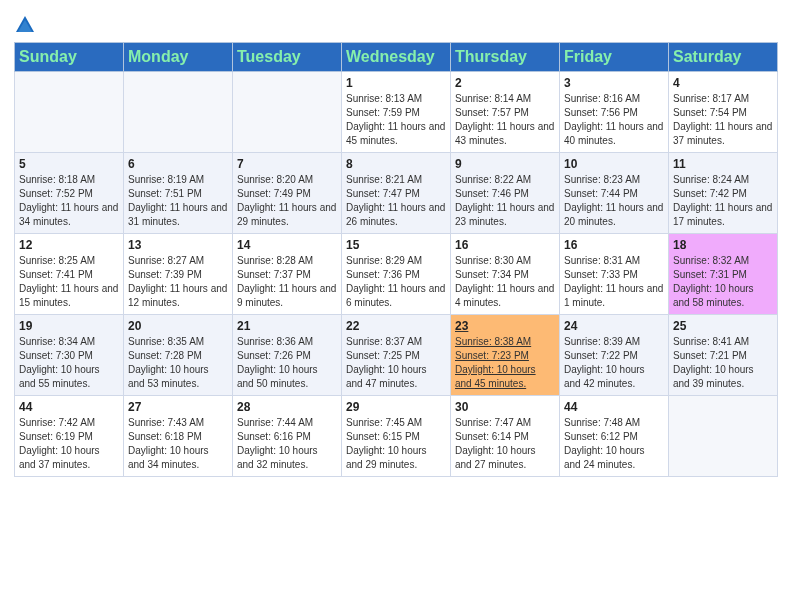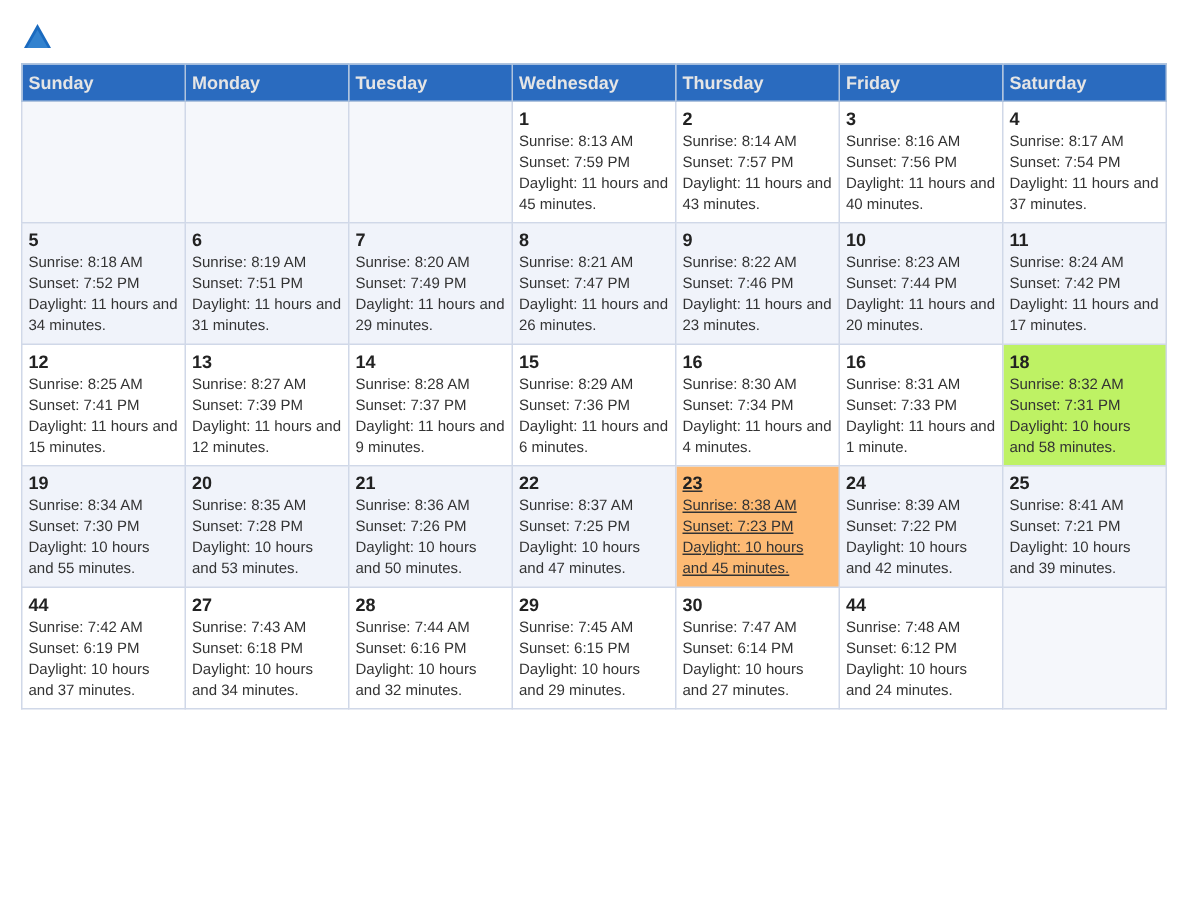--- a/index.html
+++ b/index.html
@@ -61,22 +61,22 @@
       color: #444;
       margin-top: 2px;
     }
     .calendar {
       width: 100%;
       border-collapse: collapse;
       table-layout: fixed;
     }
     .calendar thead tr th {
       background-color: #2a6bbf;
-      color: #e5e5e5;
-      font-size: 12px;
+      color: #86efac;
+      font-size: 16px;
       font-weight: bold;
       padding: 5px 4px;
       text-align: left;
       border: 1px solid #b0c4de;
     }
     .calendar tbody tr td {
       vertical-align: top;
       padding: 4px 4px;
       font-size: 9.5px;
       color: #333;
@@ -243,21 +243,21 @@
             <div class="day-info">Sunrise: 8:30 AM
 Sunset: 7:34 PM
 Daylight: 11 hours and 4 minutes.</div>
           </td>
           <td style="background: rgb(255, 255, 255);">
             <span class="day-number">16</span>
             <div class="day-info">Sunrise: 8:31 AM
 Sunset: 7:33 PM
 Daylight: 11 hours and 1 minute.</div>
           </td>
-          <td style="background: #bef264;">
+          <td style="background: #f0abfc;">
             <span class="day-number">18</span>
             <div class="day-info">Sunrise: 8:32 AM
 Sunset: 7:31 PM
 Daylight: 10 hours and 58 minutes.</div>
           </td>
         </tr>
         <tr>
           <td style="background: rgb(240, 243, 250);">
             <span class="day-number">19</span>
             <div class="day-info">Sunrise: 8:34 AM

